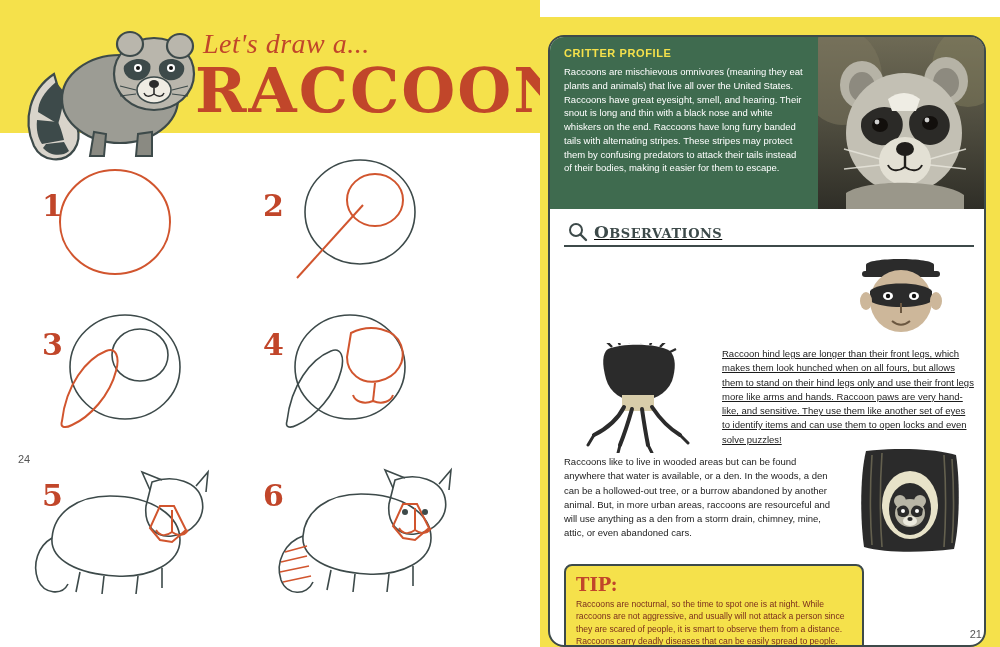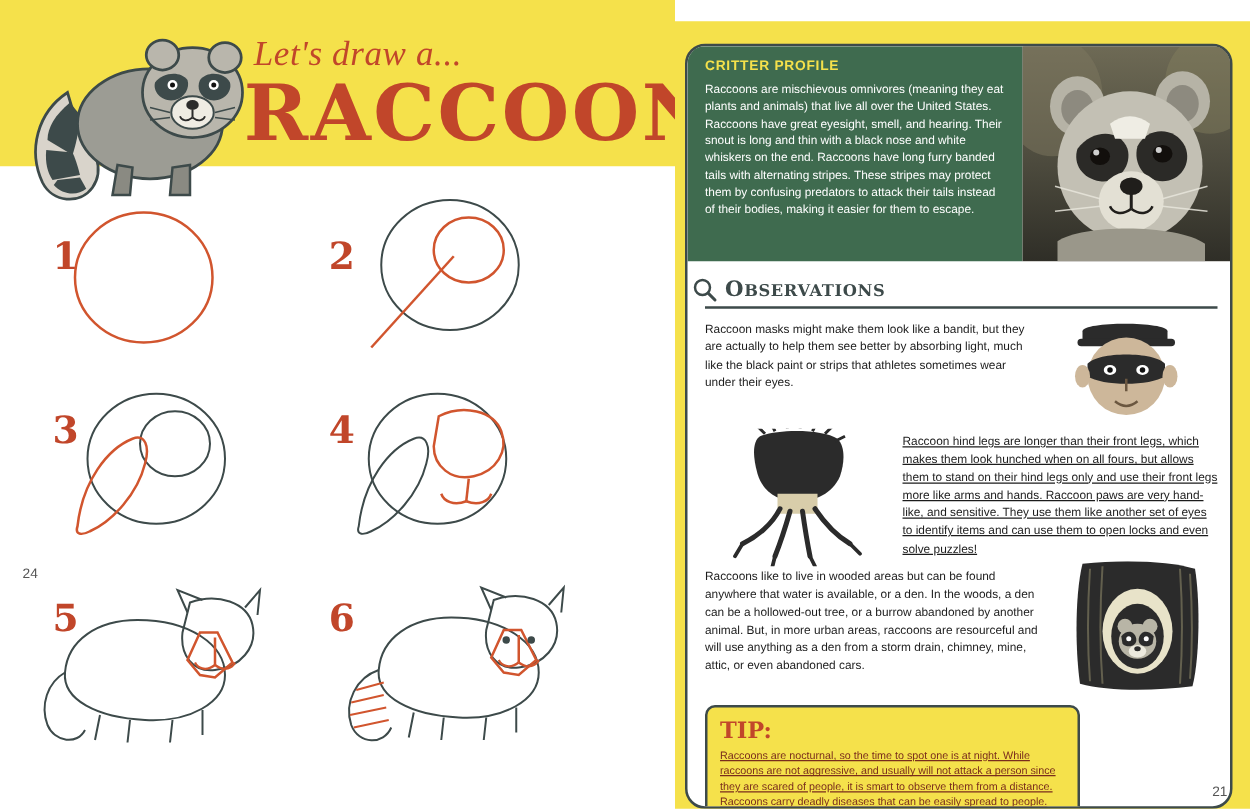--- a/index.html
+++ b/index.html
@@ -81,22 +81,22 @@
     color:#f5e14b; font-weight:bold; font-size:11px; letter-spacing:0.6px;
     margin-bottom:6px;
   }
   .profile-body { font-size:9.5px; line-height:1.45; }
   .profile-photo {
     width:170px; height:172px; position:relative; overflow:hidden;
     background:#5c5a4e;
   }
 
   .obs-head {
-    position:absolute; left:4px; top:182px; width:410px; height:26px;
-    display:flex; align-items:center; gap:6px;
+    position:absolute; left:18px; top:182px; width:410px; height:26px;
+    display:flex; align-items:center; gap:6px;text-decoration:underline;
   }
   .obs-title {
     font-family:"DejaVu Serif", serif; font-weight:bold; font-size:17px;
     color:#3d4a4a; letter-spacing:0.5px;
   }
   .obs-title .small { font-size:13px; }
   .divider {
     position:absolute; left:14px; top:208px; width:410px; height:2px;
     background:#3d4a4a;
   }
@@ -108,21 +108,21 @@
 
   .tip-box {
     position:absolute; left:14px; top:527px; width:300px; height:92px;
     background:#f5e14b; border:2px solid #3d4a4a; border-radius:8px;
     padding:8px 10px;
   }
   .tip-title {
     font-family:"DejaVu Serif", serif; font-weight:bold; font-size:18px;
     color:#c1462a; margin-bottom:3px;
   }
-  .tip-body { font-size:8.6px; line-height:1.45; color:#7a2d1c;text-decoration:underline; }
+  .tip-body { font-size:8.6px; line-height:1.45; color:#7a2d1c; }
 
   svg { display:block; }
 </style>
 </head>
 <body>
 
 <div class="page">
 
   <div class="left-page">
     <div class="yellow-band"></div>
@@ -299,21 +299,20 @@
         <span>
           <svg width="20" height="20" viewBox="0 0 20 20">
             <circle cx="8" cy="8" r="6" fill="none" stroke="#3d4a4a" stroke-width="2"></circle>
             <line x1="12.5" y1="12.5" x2="18" y2="18" stroke="#3d4a4a" stroke-width="2.4" stroke-linecap="round"></line>
           </svg>
         </span>
         <span class="obs-title"><span>O</span><span class="small">BSERVATIONS</span></span>
       </div>
       <div class="divider"></div>
 
-      <div class="obs-block b1">Raccoon masks might make them look like a bandit, but they are actually to help them see better by absorbing light, much like the black paint or strips that athletes sometimes wear under their eyes.</div>
       <div style="position:absolute; left:288px; top:214px;">
         <svg width="126" height="84" viewBox="0 0 126 84">
           <path d="M28 14 C28 6 96 6 96 14 L96 24 L28 24 Z" fill="#2b2b2b"></path>
           <rect x="24" y="20" width="78" height="6" rx="3" fill="#2b2b2b"></rect>
           <ellipse cx="63" cy="50" rx="31" ry="31" fill="#cdb79a"></ellipse>
           <path d="M32 40 C40 30 86 30 94 40 L94 50 C82 58 44 58 32 50 Z" fill="#2b2b2b"></path>
           <ellipse cx="50" cy="45" rx="5" ry="4" fill="#fff"></ellipse>
           <ellipse cx="76" cy="45" rx="5" ry="4" fill="#fff"></ellipse>
           <circle cx="50" cy="45" r="2.2" fill="#111"></circle>
           <circle cx="76" cy="45" r="2.2" fill="#111"></circle>

